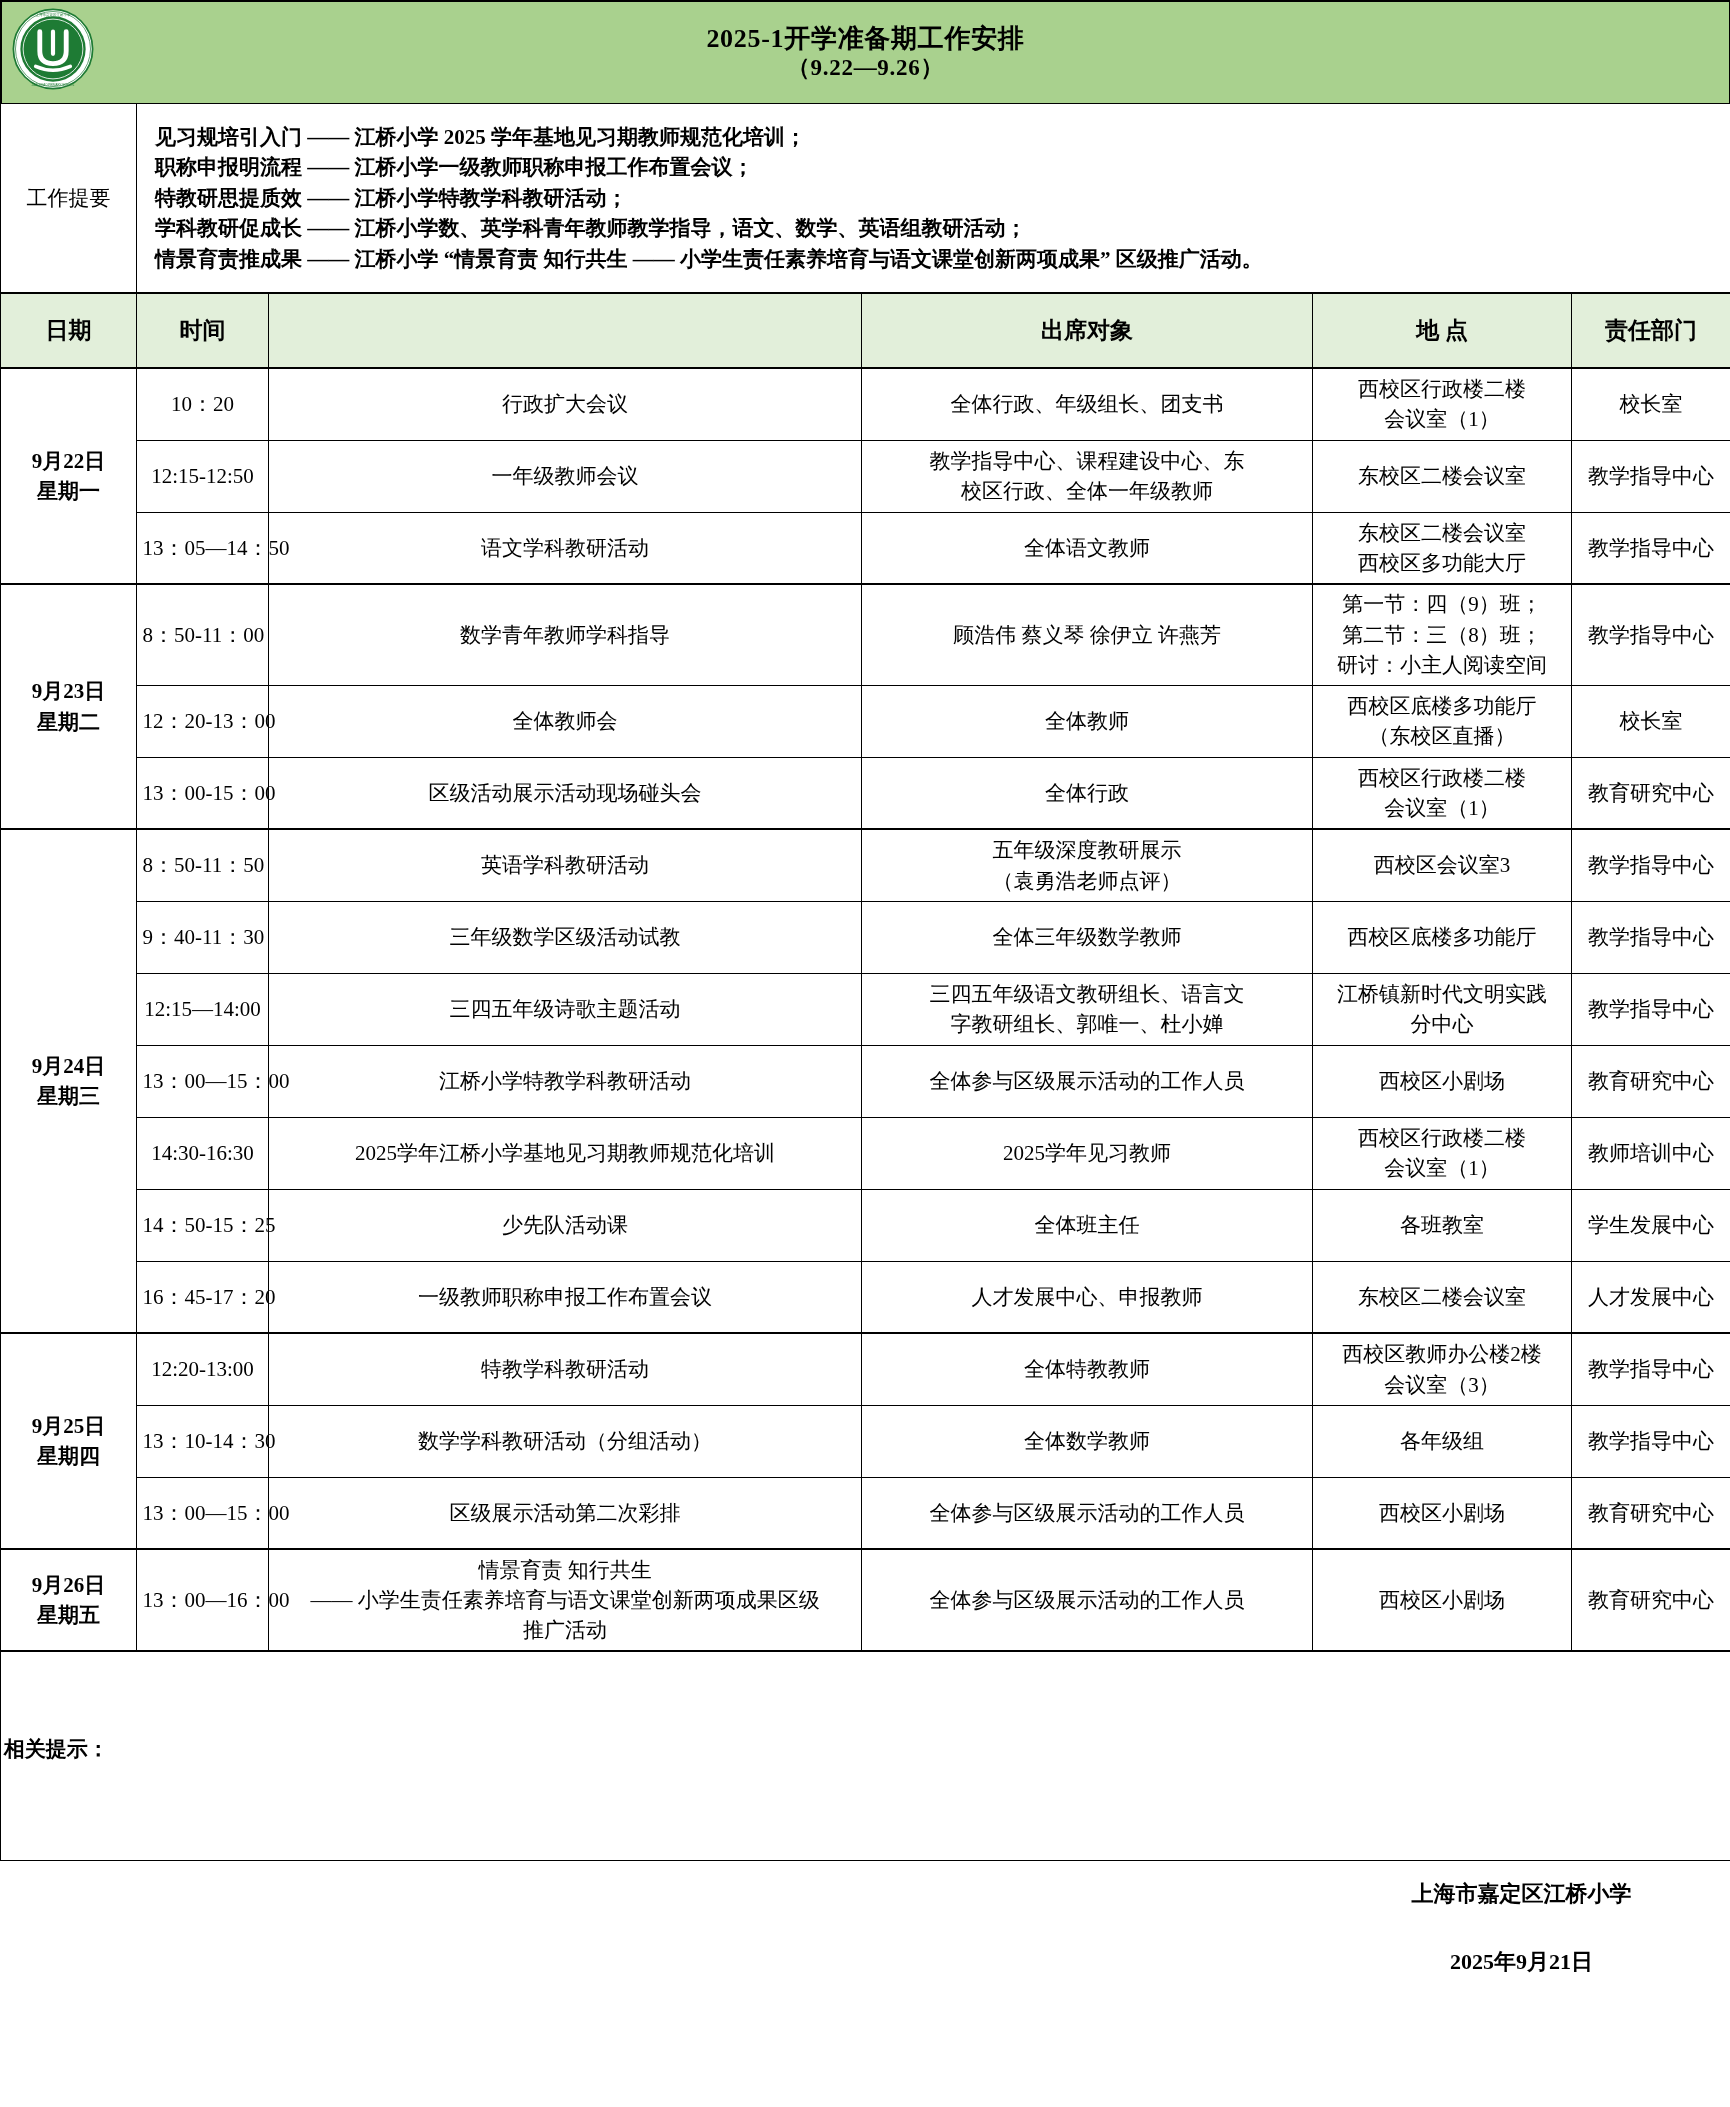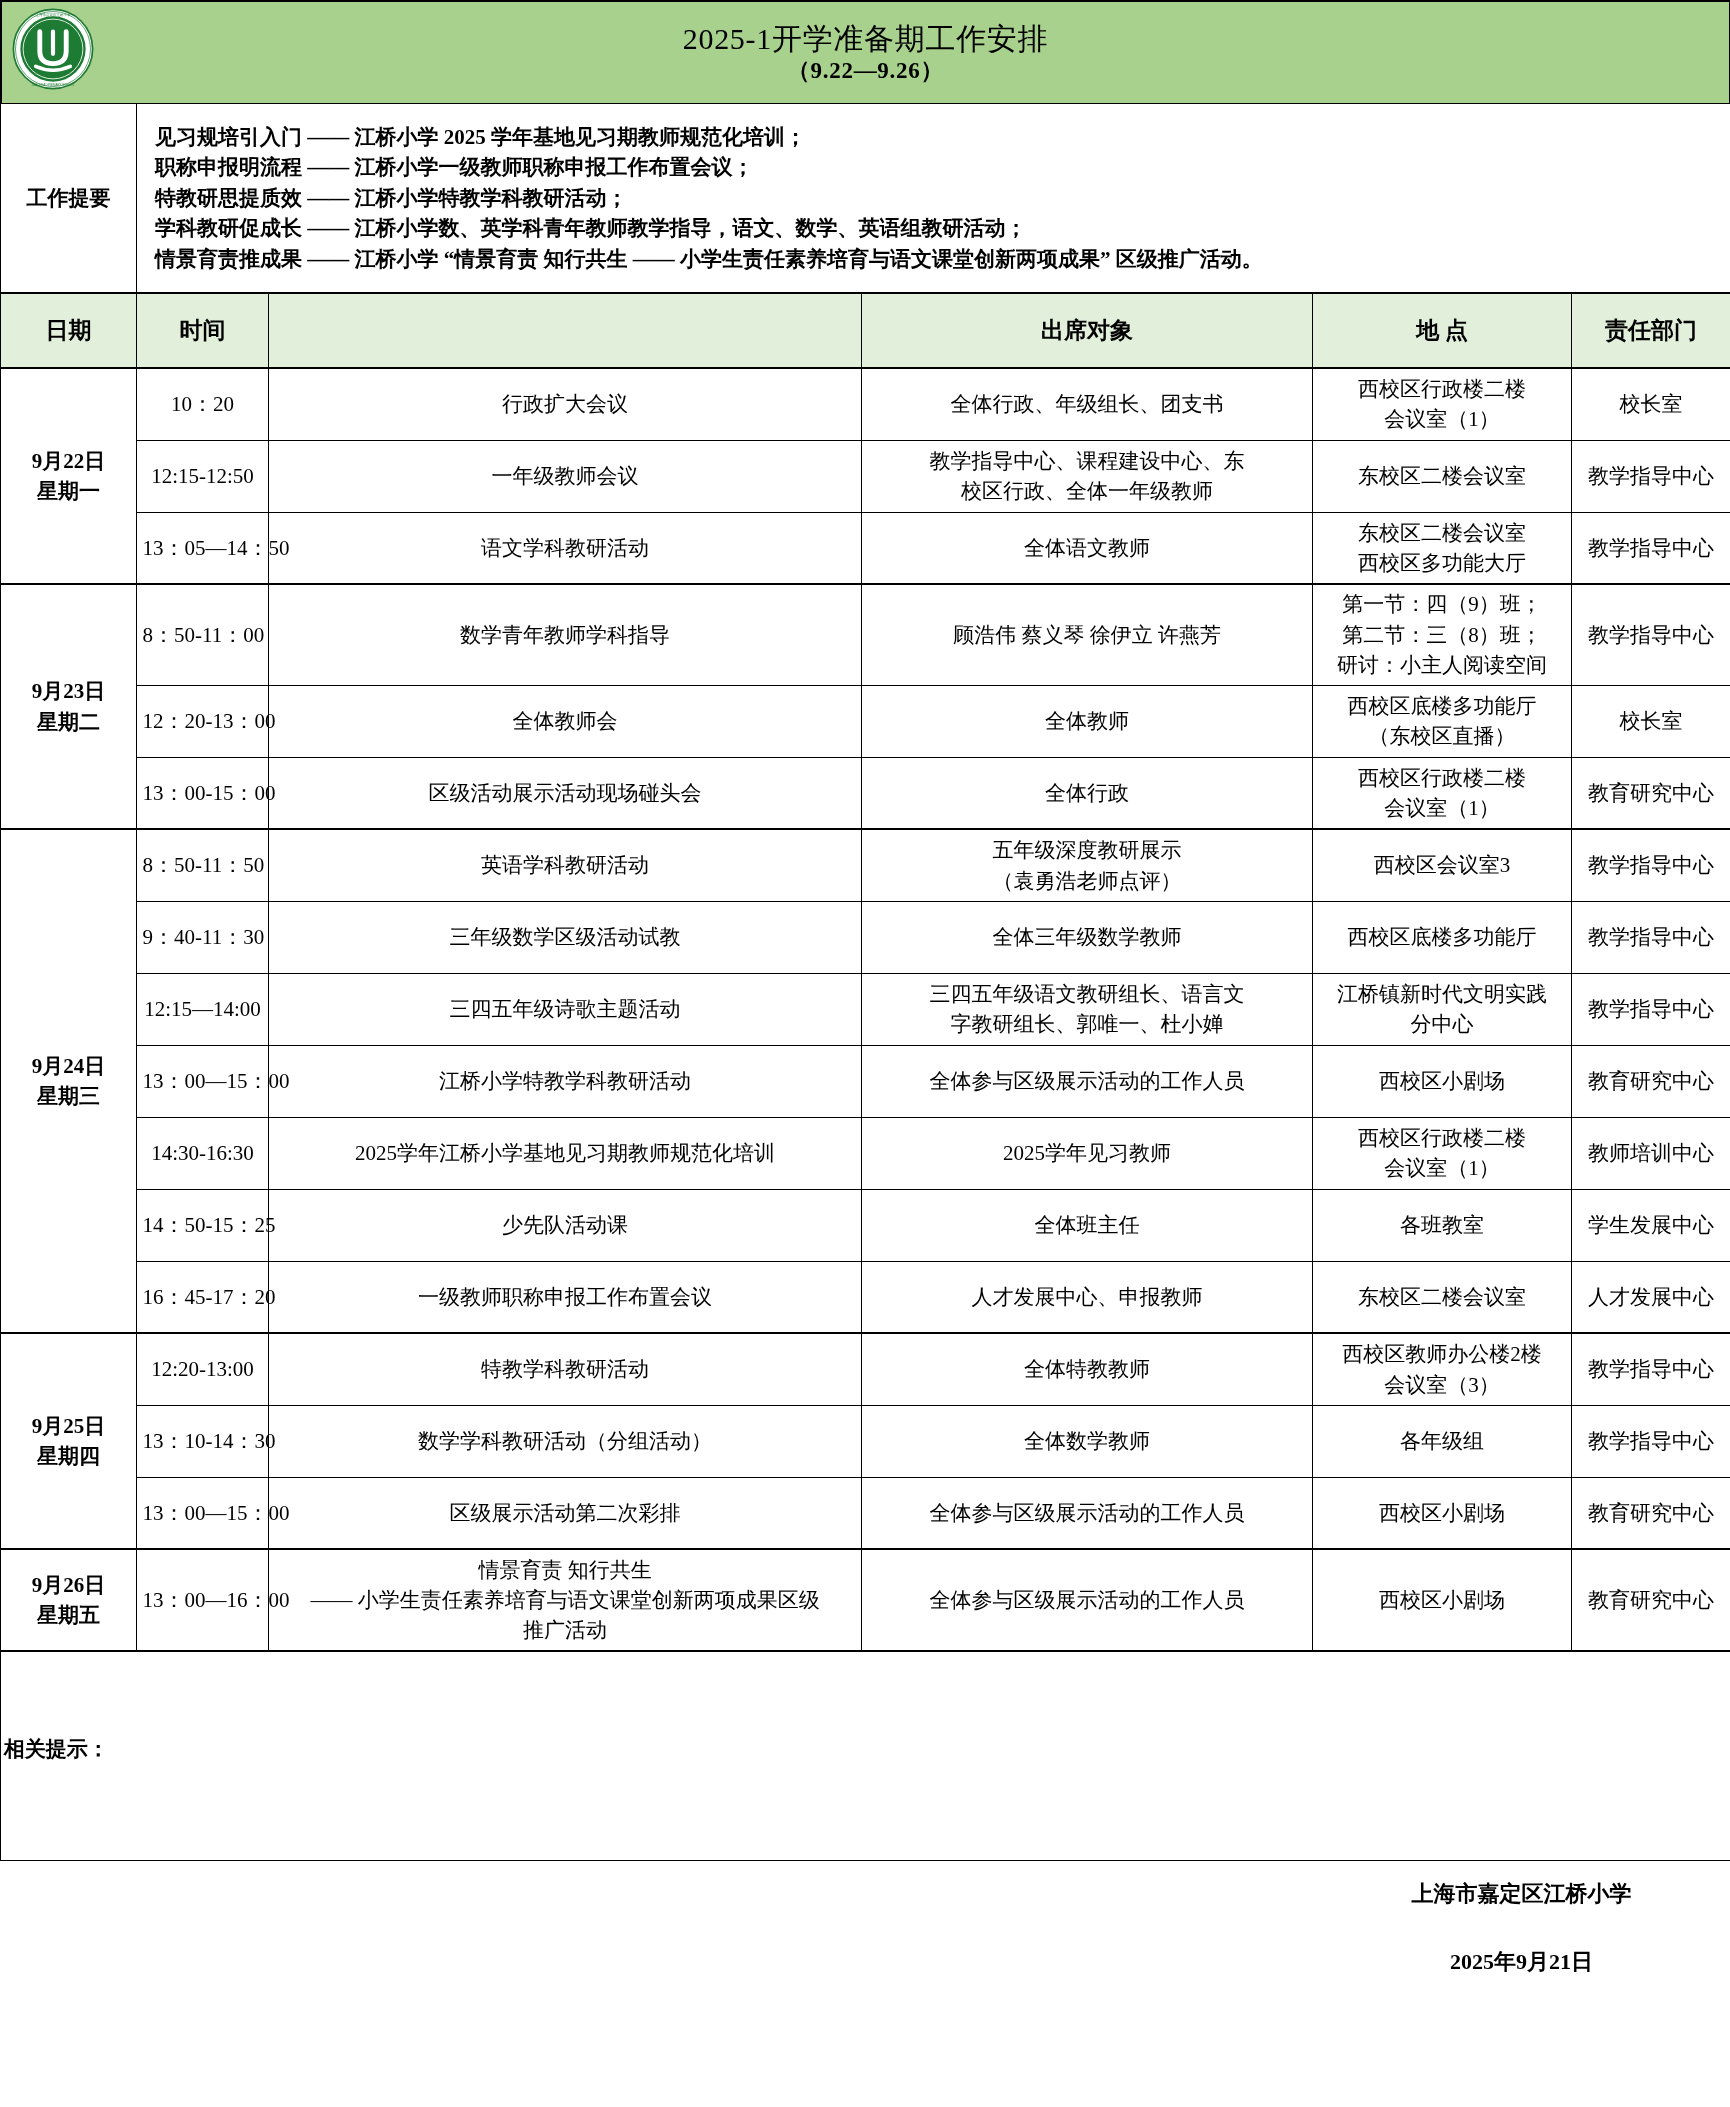--- a/index.html
+++ b/index.html
@@ -36,22 +36,22 @@
     top: 5.6px;
     width: 82px;
     height: 82px;
   }
   .logo svg { display: block; }
   .banner-titles {
     text-align: center;
     line-height: 1.18;
   }
   .banner-title-main {
-    font-size: 30px;
-    font-weight: normal;
+    font-size: 26px;
+    font-weight: bold;
     letter-spacing: 0.7px;
     white-space: nowrap;
   }
   .banner-title-sub {
     font-size: 23px;
     font-weight: bold;
     letter-spacing: 0.7px;
     white-space: nowrap;
   }
 
@@ -75,21 +75,21 @@
   col.c-date  { width: 136px; }
   col.c-time  { width: 132px; }
   col.c-item  { width: 593px; }
   col.c-who   { width: 451px; }
   col.c-place { width: 259px; }
   col.c-dept  { width: 159px; }
 
   
   .sum-label {
     font-size: 22px;
-    font-weight: bold;
+    font-weight: normal;
     text-align: center;
     white-space: nowrap;
   }
   .sum-body {
     text-align: left !important;
     padding: 18px 12.5px 18px 18px !important;
     font-size: 21.6px;
     font-weight: bold;
     line-height: 1.62;
     margin-top: 34px;

